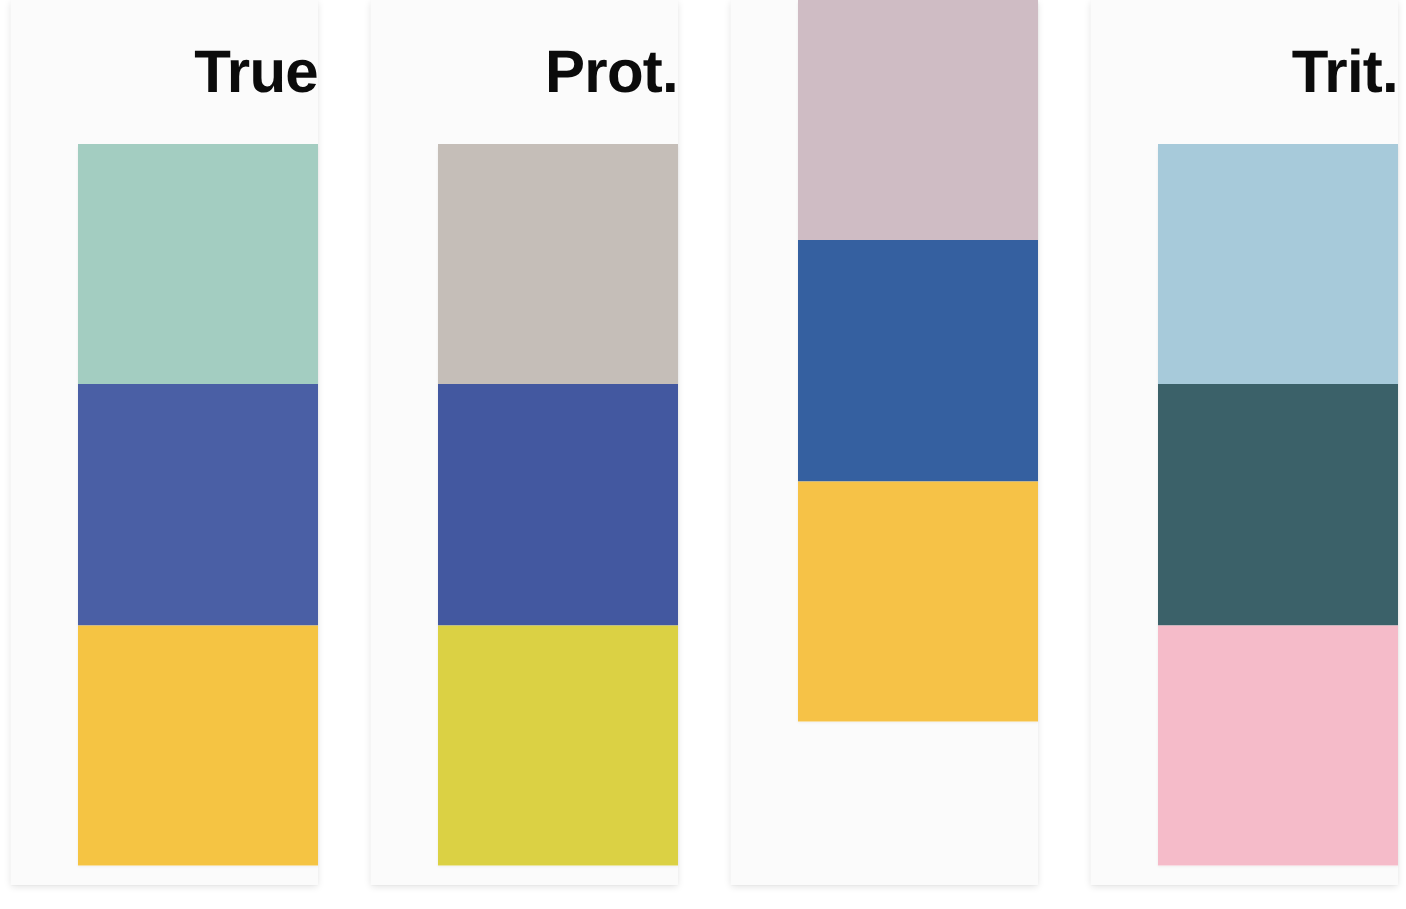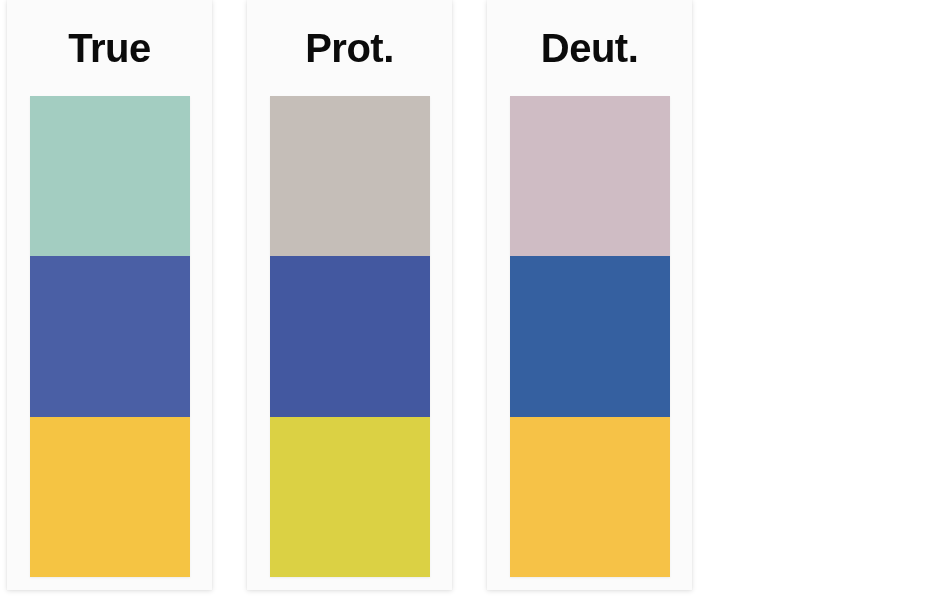--- a/index.html
+++ b/index.html
@@ -31,21 +31,21 @@
     position: relative;
     width: 205px;
     height: 590px;
     margin-left: 7px;
     margin-right: 28px;
     background: #fbfbfb;
     box-shadow: 0 1px 5px rgba(0,0,0,0.13), 0 0 1px rgba(0,0,0,0.08);
     box-sizing: border-box;
     display: flex;
     flex-direction: column;
-    align-items: center;
+    align-items: flex-end;
     flex: 0 0 auto;
   }
   .panel-card:last-child {
     margin-right: 0;
   }
 
   .panel-title {
     height: 96px;
     line-height: 96px;
     font-size: 40px;
@@ -86,20 +86,27 @@
     </div>
     <div class="panel-card">
       <div class="panel-title italic">Prot.</div>
       <div class="swatch-stack">
         <div class="swatch-band" style="background-color: rgb(197, 190, 184);"></div>
         <div class="swatch-band" style="background-color: rgb(67, 88, 160);"></div>
         <div class="swatch-band" style="background-color: rgb(219, 209, 68);"></div>
       </div>
     </div>
     <div class="panel-card">
-      <div class="panel-title italic">Deut.</div>
       <div class="swatch-stack">
         <div class="swatch-band" style="background-color: rgb(207, 188, 196);"></div>
         <div class="swatch-band" style="background-color: rgb(53, 96, 160);"></div>
         <div class="swatch-band" style="background-color: rgb(246, 194, 71);"></div>
       </div>
     </div>
+    <div class="panel-card">
+      <div class="panel-title italic">Trit.</div>
+      <div class="swatch-stack">
+        <div class="swatch-band" style="background-color: rgb(167, 202, 218);"></div>
+        <div class="swatch-band" style="background-color: rgb(59, 97, 105);"></div>
+        <div class="swatch-band" style="background-color: rgb(245, 187, 201);"></div>
+      </div>
+    </div>
   </div>
 
 </body></html>

